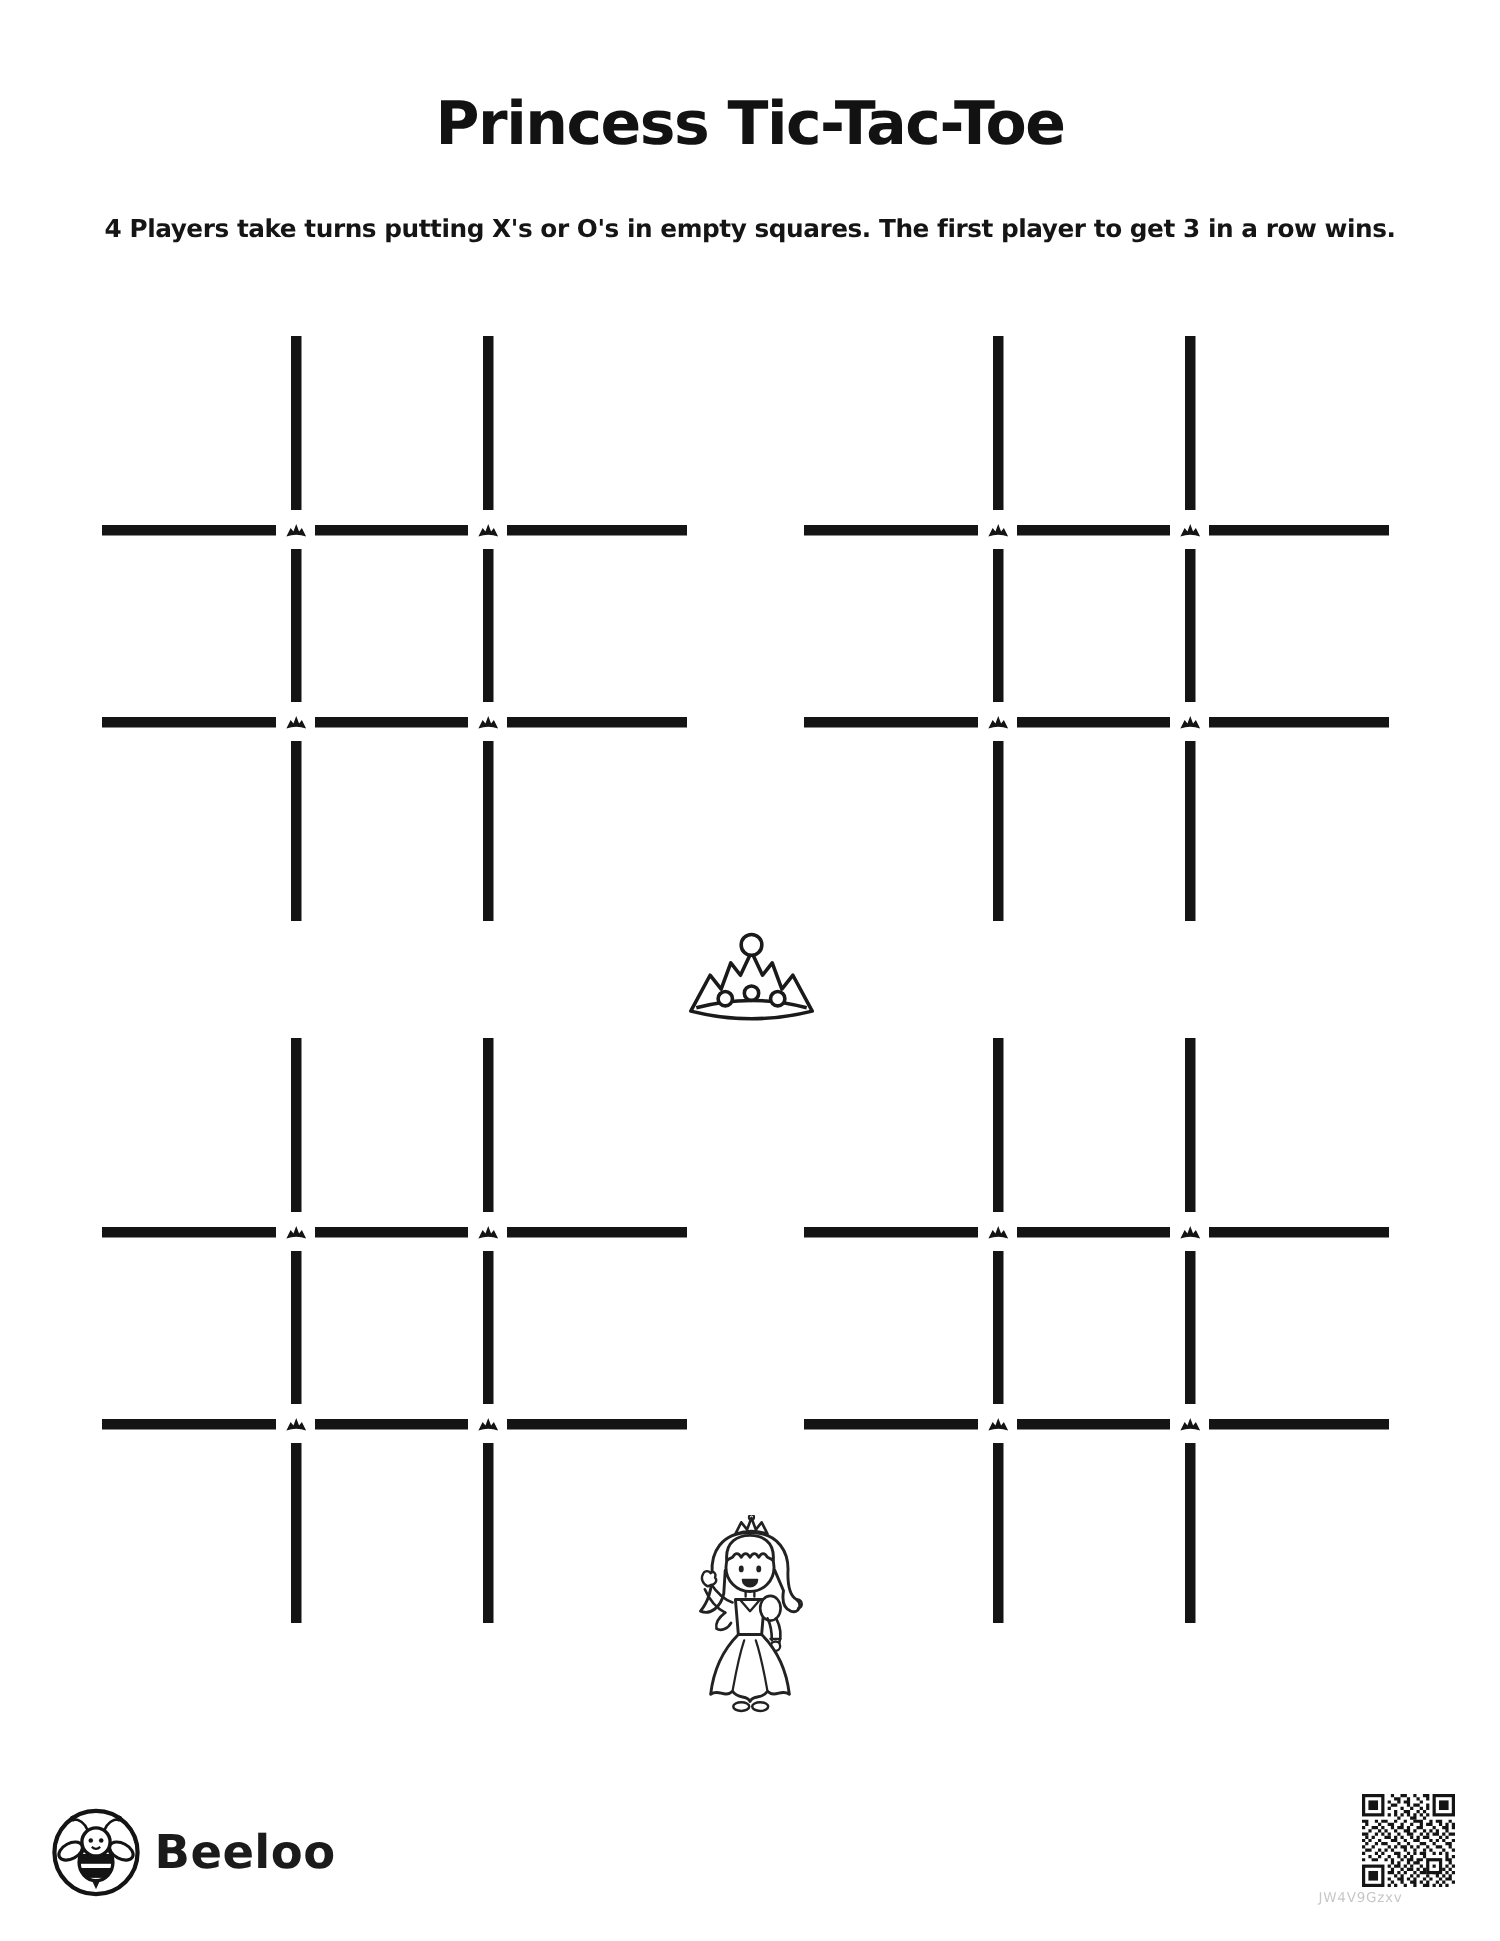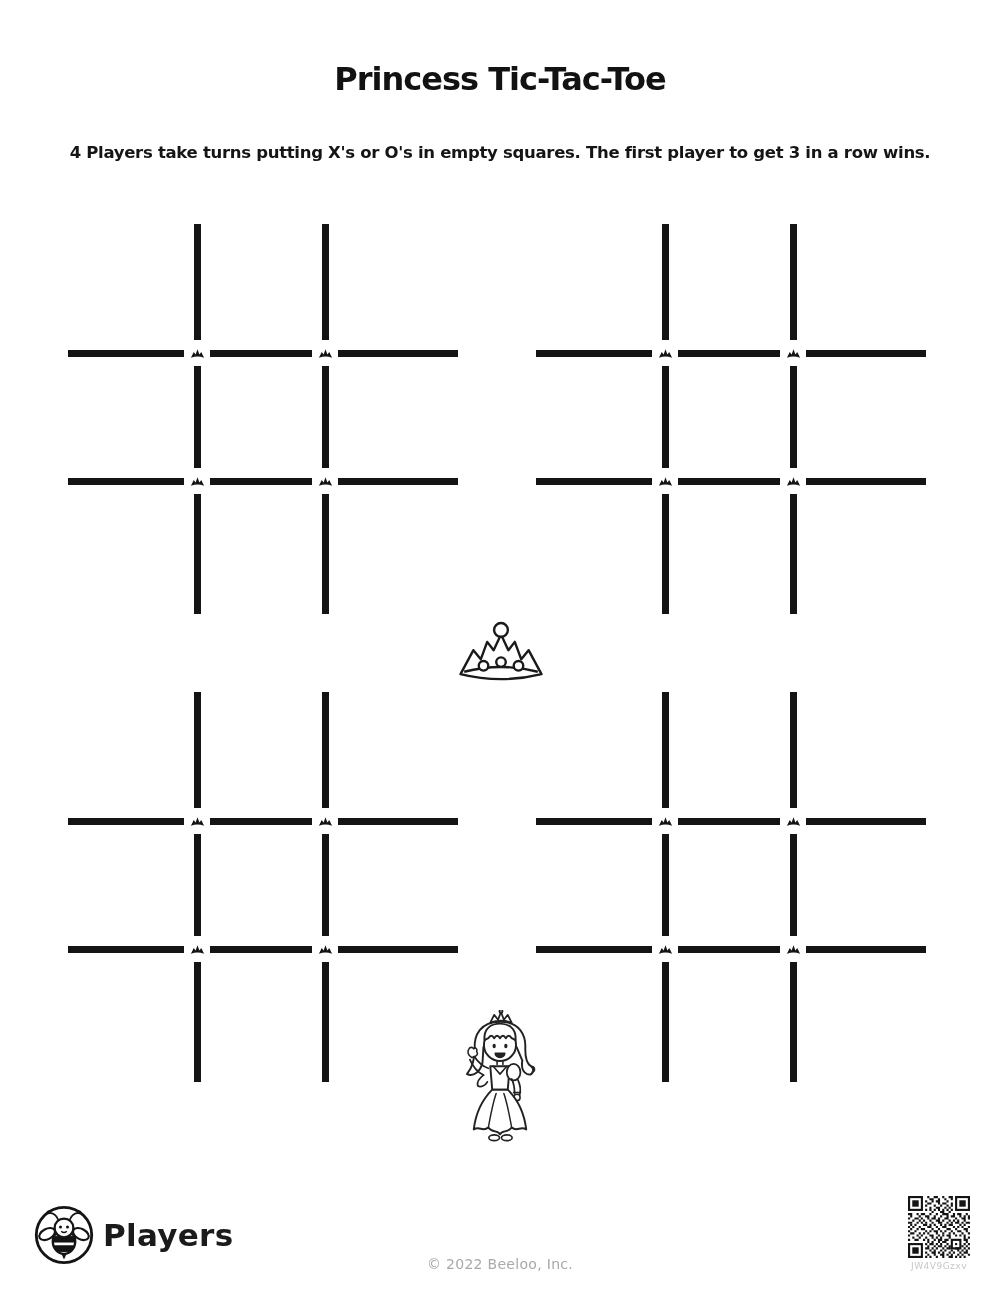--- a/index.html
+++ b/index.html
@@ -3,21 +3,21 @@
 <meta charset="utf-8">
 <style>
   html,body{margin:0;padding:0;background:#e8e8e8;}
   .sheet{
     position:relative;width:1000px;height:1294px;background:#ffffff;
     margin:0 auto;overflow:hidden;
     font-family:"DejaVu Sans","Liberation Sans",sans-serif;color:#141414;
   }
   .title{
     position:absolute;top:60px;left:0;right:0;text-align:center;
-    font-size:32px;font-weight:bold;letter-spacing:-1px;color:#121212;
+    font-size:40px;font-weight:bold;letter-spacing:-1px;color:#121212;
   }
   .instructions{
     position:absolute;top:143px;left:0;right:0;text-align:center;
     font-size:16.5px;font-weight:bold;letter-spacing:-0.3px;white-space:nowrap;color:#151515;
   }
   .board{position:absolute;width:390px;height:390px;}
   .board.tl{left:68px;top:224px;}
   .board.tr{left:536px;top:224px;}
   .board.bl{left:68px;top:692px;}
   .board.br{left:536px;top:692px;}
@@ -38,21 +38,21 @@
   .brand{
     position:absolute;left:103px;top:1217px;
     font-size:31px;font-weight:bold;letter-spacing:0.3px;color:#1b1b1b;
   }
   .copyright{
     position:absolute;top:1256px;left:0;right:0;text-align:center;
     font-size:14px;color:#a9a9a9;letter-spacing:0.3px;
   }
   .qr{position:absolute;left:908px;top:1196px;width:62px;height:62px;}
   .qr-label{
-    position:absolute;left:879px;top:1261px;width:120px;text-align:center;
+    position:absolute;left:879px;top:1261px;width:120px;
     font-size:9px;color:#c7c7c7;letter-spacing:0.5px;
   }
   svg{display:block;}
 </style>
 </head>
 <body>
 
 <div class="sheet">
 
   <div class="title">Princess Tic-Tac-Toe</div>
@@ -233,22 +233,21 @@
         <rect x="20" y="34.5" width="26" height="6" fill="#141414"></rect>
         <rect x="20" y="44.5" width="26" height="6" fill="#141414"></rect>
       </g>
       <path d="M30,52.5 L36,52.5 L33,59 Z" fill="#141414" stroke="none"></path>
       <circle cx="33" cy="25.5" r="10" fill="#ffffff" stroke-width="2.4"></circle>
       <circle cx="29.3" cy="24.5" r="1.6" fill="#141414" stroke="none"></circle>
       <circle cx="36.7" cy="24.5" r="1.6" fill="#141414" stroke="none"></circle>
       <path d="M30,29 q3,2.8 6,0" stroke-width="1.5"></path>
     </svg>
   </div>
-  <div class="brand">Players</div>
-  <div class="copyright">© 2022 Beeloo, Inc.</div>
+  <div class="brand">Beeloo</div>
 
   <div class="qr">
     <svg width="62" height="62" viewBox="0 0 29 29">
       <rect x="0" y="0" width="29" height="29" fill="#ffffff"></rect>
       <g fill="#141414">
         <rect x="0" y="0" width="7" height="7"></rect>
           <rect x="22" y="0" width="7" height="7"></rect>
           <rect x="0" y="22" width="7" height="7"></rect>
         <rect x="1" y="1" width="5" height="5" fill="#ffffff"></rect>
           <rect x="23" y="1" width="5" height="5" fill="#ffffff"></rect>

